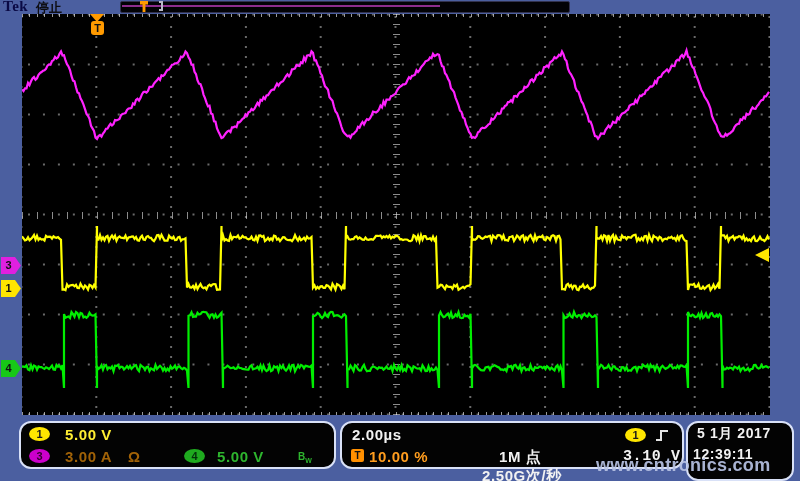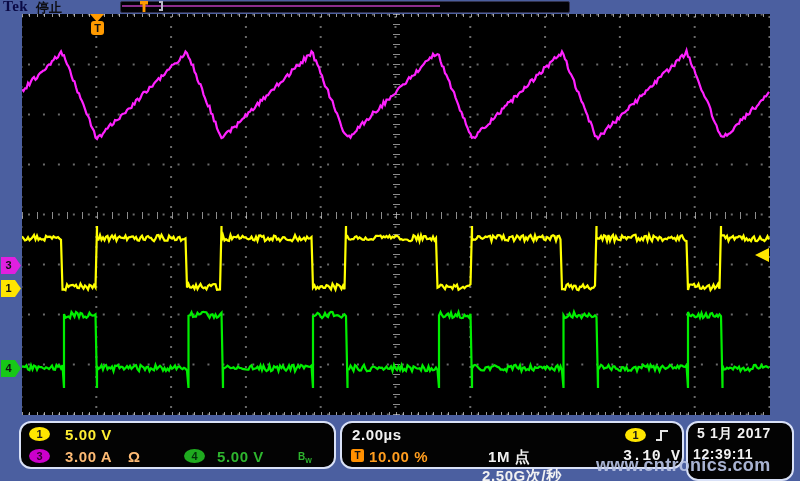--- a/index.html
+++ b/index.html
@@ -48,21 +48,21 @@
   .box{position:absolute;background:#030303;border:2px solid #d9e1f7;border-radius:12px;box-sizing:border-box;}
   .lbox{left:19px;top:421px;width:317px;height:48px;}
   .mbox{left:340px;top:421px;width:344px;height:48px;padding-left:20px;}
   .rbox{left:686px;top:421px;width:108px;height:60px;}
   .badge{position:absolute;width:21px;height:14px;border-radius:50%;
          font:bold 11px "Liberation Sans",sans-serif;color:#1a1a1a;text-align:center;line-height:14px;}
   .b-y{background:#ffe600;}
   .b-m{background:#cc00cc;color:#35002f;}
   .b-g{background:#1faa1f;color:#03300a;}
   .stx{position:absolute;font:bold 15px "Liberation Sans",sans-serif;letter-spacing:0.6px;white-space:nowrap;}
-  .c-y{color:#ffee33;} .c-m{color:#fdba74;} .c-g{color:#2eb52e;}
+  .c-y{color:#ffee33;} .c-m{color:#a16207;} .c-g{color:#2eb52e;}
   .c-w{color:#f2f2f2;} .c-o{color:#ff9d1e;}
   .tbadge{position:absolute;left:9px;top:26px;width:13px;height:13px;background:#ff8f00;border-radius:2px;
           font:bold 10px "Liberation Sans",sans-serif;color:#111;text-align:center;line-height:13px;}
   .bw{position:absolute;left:277px;top:28px;font:bold 10px "Liberation Sans",sans-serif;color:#2eb52e;}
   .bw sub{font-size:7px;}
   .slope{position:absolute;left:312px;top:5px;}
   .watermark{position:absolute;left:596px;top:455px;font:bold 18px "Liberation Sans",sans-serif;
              color:#b7c2e4;opacity:.92;z-index:40;letter-spacing:0.3px;}
 </style>
 </head>
@@ -106,21 +106,21 @@
   <span class="badge b-g" style="left:163px;top:26px;">4</span>
   <span class="stx c-g" style="left:196px;top:25px;">5.00 V</span>
   <span class="bw"><span>B</span><sub>W</sub></span>
 </div>
 
 <div class="box mbox">
   <span class="stx c-w" style="left:10px;top:3px;">2.00µs</span>
   <span class="tbadge">T</span>
   <span class="stx c-o" style="left:27px;top:25px;">10.00 %</span>
   <span class="stx c-w" style="left:140px;top:3px;margin-top:41px;">2.50G次/秒</span>
-  <span class="stx c-w" style="left:146px;top:25px;">1M 点</span>
+  <span class="stx c-w" style="left:157px;top:25px;">1M 点</span>
   <span class="badge b-y" style="left:283px;top:5px;">1</span>
   <svg class="slope" width="16" height="15">
     <path d="M2 12 L7 12 L7 3 L14 3" stroke="#e4e4e4" stroke-width="2" fill="none"></path>
   </svg>
   <span class="stx c-w" style="left:281px;top:25px;font-family:Liberation Mono, monospace;">3.10 V</span>
 </div>
 
 <div class="box rbox">
   <span class="stx c-w" style="left:9px;top:2px;font-size:14px;">5 1月 2017</span>
   <span class="stx c-w" style="left:5px;top:23px;font-size:14px;">12:39:11</span>

